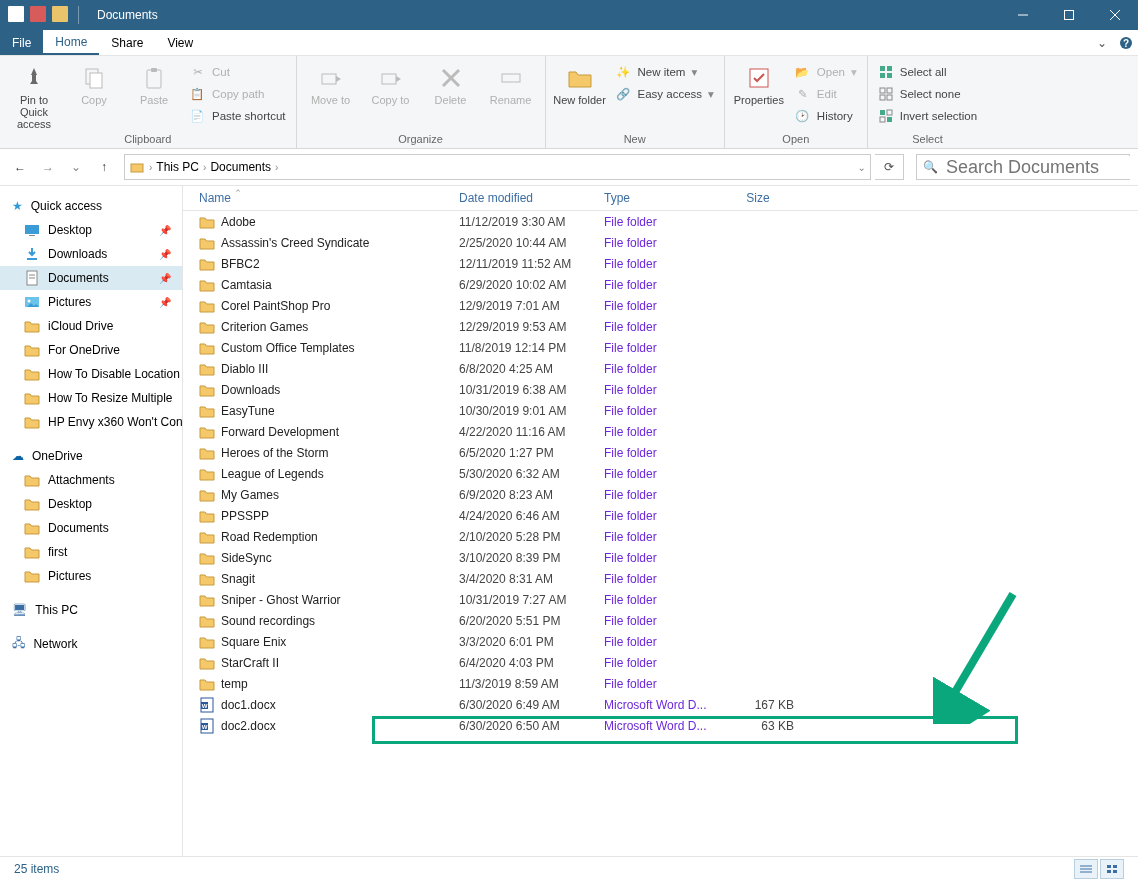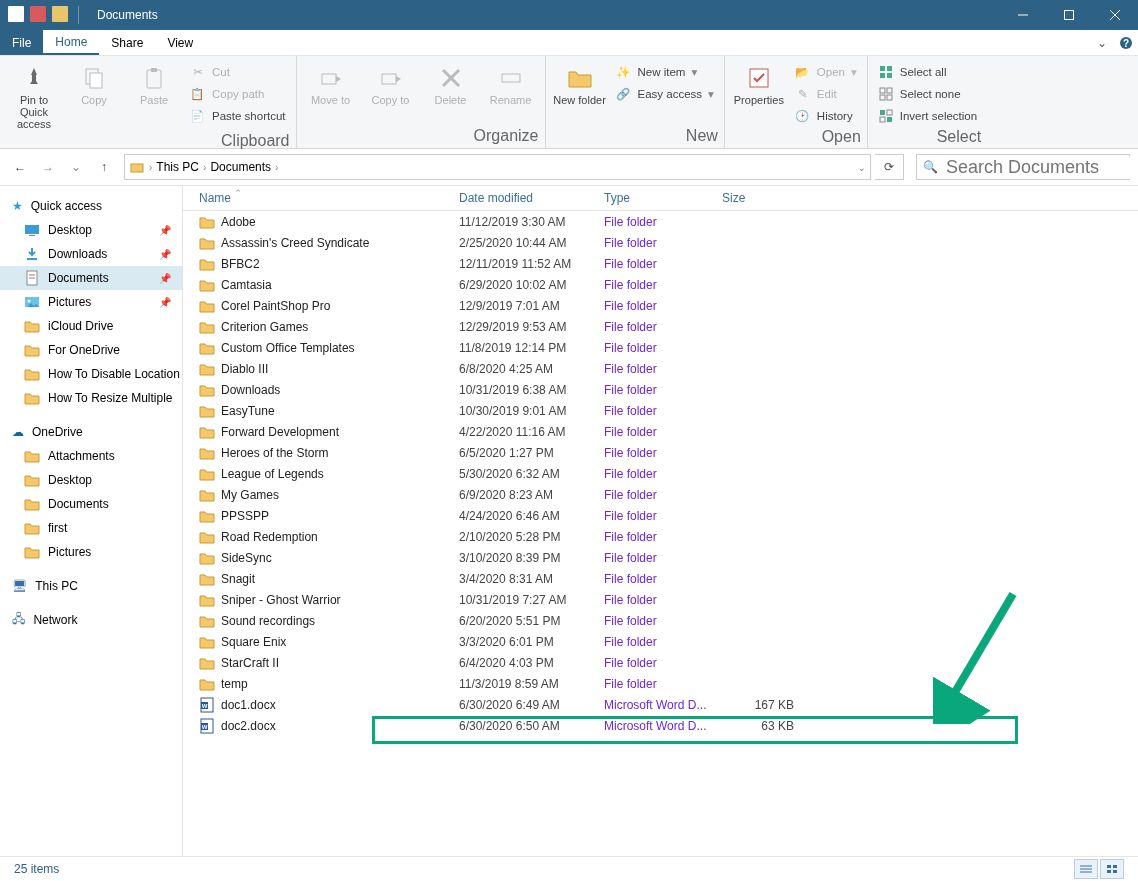--- a/index.html
+++ b/index.html
@@ -16,21 +16,21 @@
 .menubar{height:25px;background:#fff;border-bottom:1px solid #e5e5e5;display:flex;align-items:stretch}
 .menutab{padding:0 12px;display:flex;align-items:center;font-size:12px}
 .menutab.file{background:#2d6186;color:#fff}
 .menutab.active{border-bottom:2px solid #2d6186;color:#2d6186}
 .menubar .spacer{flex:1}
 .menubar .help{width:24px;display:flex;align-items:center;justify-content:center;color:#2d6186}
 .menubar .chev{width:24px;display:flex;align-items:center;justify-content:center;color:#555}
 .ribbon{height:92px;background:#f5f6f7;border-bottom:1px solid #d8d8d8;display:flex}
 .rgroup{border-right:1px solid #d8d8d8;display:flex;flex-direction:column;padding:4px 6px 0 6px}
 .rgroup .ginner{flex:1;display:flex;align-items:flex-start;gap:4px}
-.glabel{text-align:right;font-size:16px;color:#666;padding:2px 0 3px}
+.glabel{text-align:center;font-size:11px;color:#666;padding:2px 0 3px}
 .bigbtn{display:flex;flex-direction:column;align-items:center;justify-content:flex-start;width:56px;padding-top:4px;gap:2px;color:#444}
 .bigbtn.dim{color:#b0b0b0}
 .bigbtn .ic{width:32px;height:28px;display:flex;align-items:center;justify-content:center}
 .bigbtn .lbl{font-size:11px;text-align:center;line-height:12px}
 .smallcol{display:flex;flex-direction:column;gap:2px;padding-top:2px}
 .smallbtn{display:flex;align-items:center;gap:6px;font-size:11.5px;color:#444;padding:2px 4px;white-space:nowrap}
 .smallbtn.dim{color:#b0b0b0}
 .ic16{width:16px;height:16px;display:inline-flex;align-items:center;justify-content:center}
 .navbar{height:36px;display:flex;align-items:center;padding:0 8px;gap:4px}
 .navbtn{width:24px;height:24px;display:flex;align-items:center;justify-content:center;color:#888}
@@ -48,21 +48,21 @@
 .sbitem.top{padding-left:12px;font-weight:400}
 .sbitem.sel{background:#d9eaf3}
 .sbitem .pin{margin-left:auto;color:#888;font-size:10px}
 .sbsec{margin-bottom:10px}
 .star{color:#2e9bd6}
 .content{flex:1;display:flex;flex-direction:column;overflow:hidden;position:relative}
 .hdrrow{display:flex;height:24px;align-items:center;border-bottom:1px solid #e5e5e5;color:#3c6ea3;font-size:12px;padding-left:16px}
 .col-name{width:260px}
 .col-date{width:145px}
 .col-type{width:118px}
-.col-size{width:72px;text-align:left;padding-right:10px}
+.col-size{width:72px;text-align:center;padding-right:10px}
 .sort{font-size:9px;color:#999;position:relative;top:-6px}
 .rows{flex:1;overflow:auto}
 .row{display:flex;height:21px;align-items:center;padding-left:16px;font-size:12px;color:#222}
 .row .ic16{margin-right:6px}
 .row .name{width:238px}
 .row .date{width:145px;color:#444}
 .row .type{width:118px;color:#6d28d9;white-space:nowrap;overflow:hidden;text-overflow:ellipsis}
 .row .size{width:72px;text-align:right;padding-right:10px;color:#444}
 .hl-box{position:absolute;border:3px solid #0aa77c;pointer-events:none;left:189px;top:530px;width:640px;height:22px}
 .arrow{position:absolute;left:750px;top:398px;pointer-events:none}
@@ -405,20 +405,28 @@
               </span>
               <span>How To Disable Location</span>
             </div>
             <div class="sbitem">
               <span class="ic16">
                 <svg width="16" height="14">
                   <path d="M1 3h5l1.5 2H15v8H1z" fill="#f5c869" stroke="#c79b3d"></path>
                 </svg>
               </span>
               <span>How To Resize Multiple</span>
+            </div>
+            <div class="sbitem">
+              <span class="ic16">
+                <svg width="16" height="14">
+                  <path d="M1 3h5l1.5 2H15v8H1z" fill="#f5c869" stroke="#c79b3d"></path>
+                </svg>
+              </span>
+              <span>HP Envy x360 Won't Con</span>
             </div>
           </div>
       </div>
       <div class="sbsec">
         <div class="sbitem top">
             <span style="color:#0a64a4">☁</span>
             <span>OneDrive</span>
           </div>
         <div id="sb2">
             <div class="sbitem">

